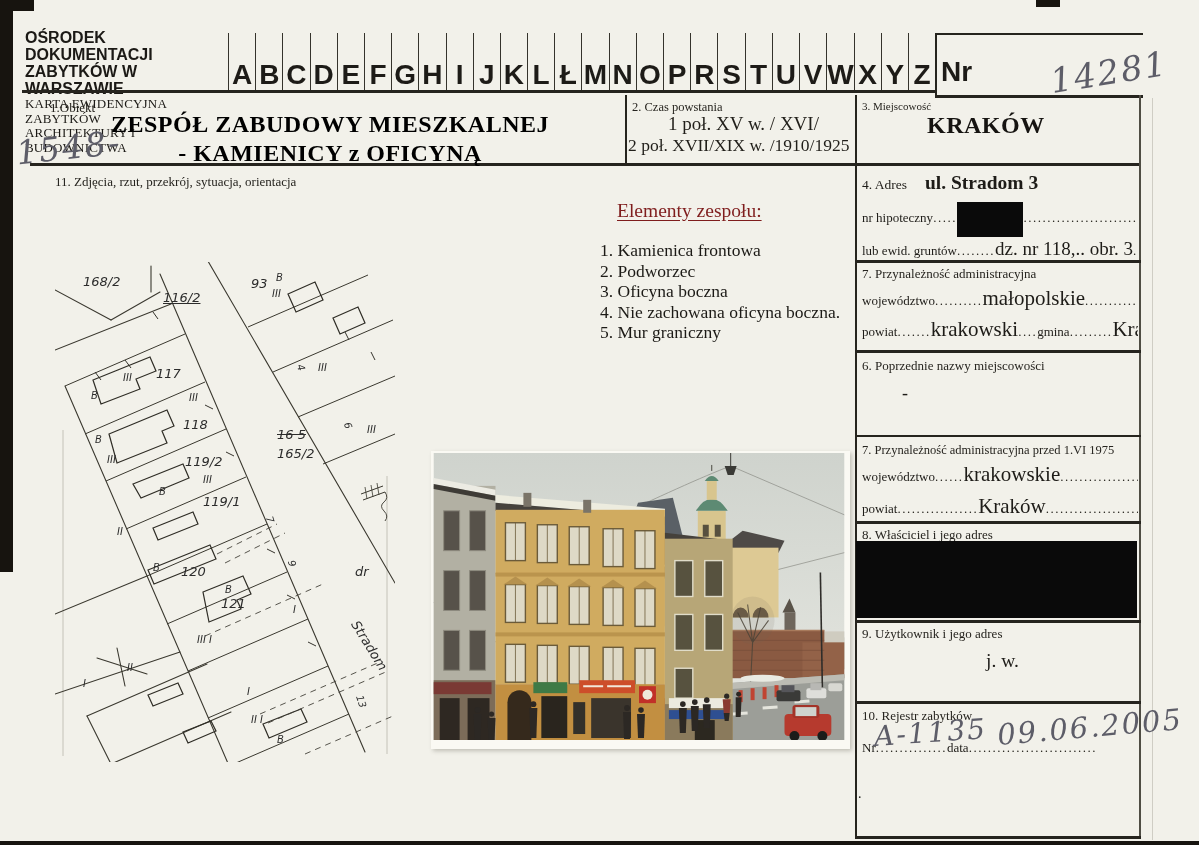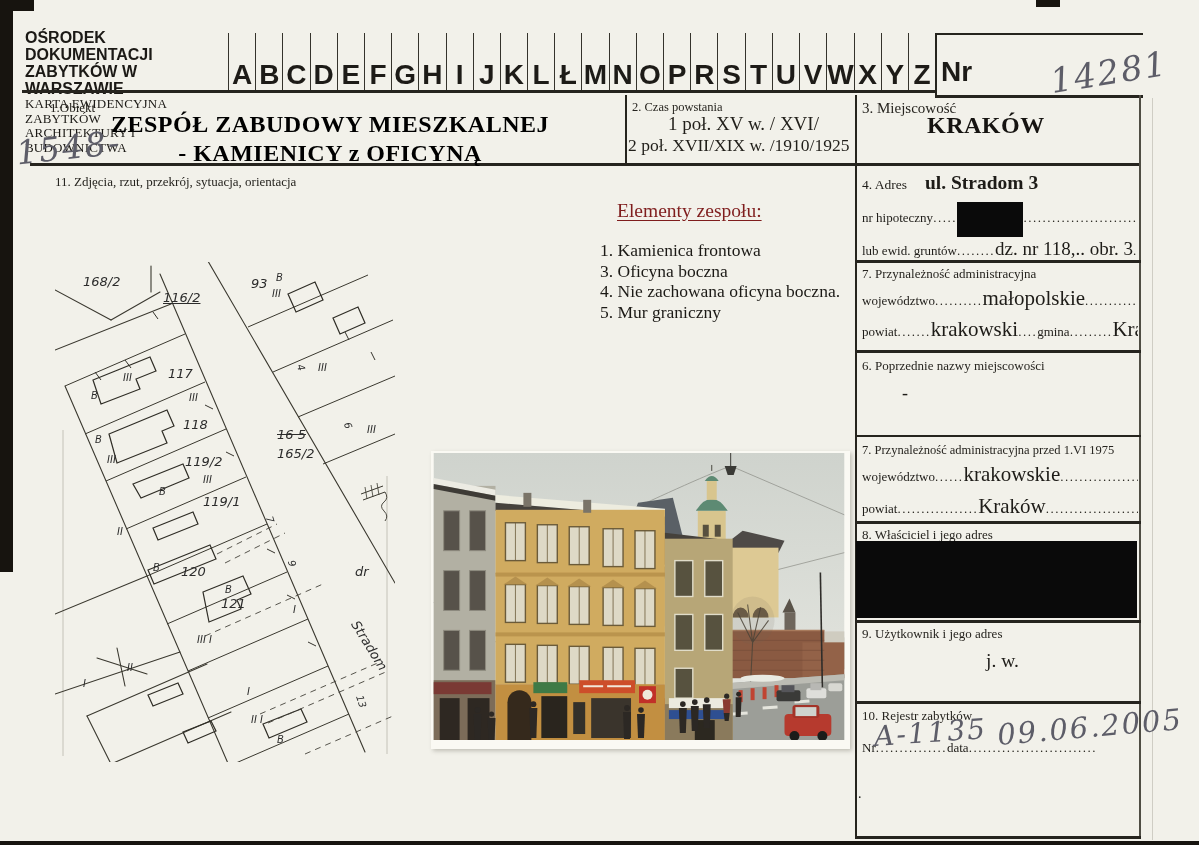--- a/index.html
+++ b/index.html
@@ -120,21 +120,21 @@
   <div class="title">
     <div>ZESPÓŁ ZABUDOWY MIESZKALNEJ</div>
     <div>- KAMIENICY z OFICYNĄ</div>
   </div>
   <div class="hand" style="left:16px;top:128px;font-size:33px;transform:rotate(-6deg);">1548-</div>
 
   <div class="sec-label" style="left:632px;top:100px;font-size:12.5px;">2. Czas powstania</div>
   <div class="s2line" style="left:668px;top:113px;font-size:19px;">1 poł. XV w. / XVI/</div>
   <div class="s2line" style="left:628px;top:135px;font-size:17.5px;">2 poł. XVII/XIX w. /1910/1925</div>
 
-  <div class="sec-label" style="left:862px;top:100px;font-size:15px;">3. Miejscowość</div>
+  <div class="sec-label" style="left:862px;top:100px;font-size:11px;">3. Miejscowość</div>
   <div class="bigval" style="left:927px;top:112px;font-size:24px;letter-spacing:.5px;">KRAKÓW</div>
 
   <div class="row" style="left:862px;top:172px;">
     <span class="sm" style="font-size:13.5px;">4. Adres</span>
     <span class="md" style="font-weight:bold;margin-left:18px;font-size:19.5px;">ul. Stradom 3</span>
   </div>
   <div class="row" style="left:862px;top:210px;width:274px;">
     <span class="sm">nr hipoteczny</span>
       <span class="dots">..........................................................</span>
   </div>
@@ -195,20 +195,21 @@
   </div>
   <div class="hand" style="left:874px;top:716px;font-size:28px;transform:rotate(-4deg);">A-1135</div>
   <div class="hand" style="left:997px;top:710px;font-size:29px;transform:rotate(-5deg);">09.06.2005</div>
   <div class="abs" style="left:858px;top:786px;font-size:14px;">.</div>
 
   <div class="sec-label" style="left:55px;top:174px;">11. Zdjęcia, rzut, przekrój, sytuacja, orientacja</div>
 
   <div class="eheading">Elementy zespołu:</div>
   <div class="elist">
       <div>1. Kamienica frontowa</div>
+      <div>2. Podworzec</div>
       <div>3. Oficyna boczna</div>
       <div>4. Nie zachowana oficyna boczna.</div>
       <div>5. Mur graniczny</div>
     </div>
 
   <div class="map">
     <svg width="340" height="500" viewBox="0 0 340 500">
 
       <g stroke="#c4c2b8" stroke-width="1">
         <line x1="8" y1="168" x2="8" y2="494"></line>
@@ -279,21 +280,21 @@
       <g stroke="#35332c" stroke-width="1">
         <path d="M70,98 l6,8 M40,110 l6,8 M150,143 l8,4 M171,190 l8,4 M212,287 l8,4 M232,333 l8,4 M290,70 l4,8 M316,90 l4,8 M253,380 l8,4 M98,50 l5,7"></path>
       </g>
     </svg>
     <div>
         <span class="ml lgl" style="left: 28px; top: 12px;">168/2</span>
         <span class="ml lgl u" style="left: 108px; top: 28px;">116/2</span>
         <span class="ml lgl" style="left: 196px; top: 14px;">93</span>
         <span class="ml sml" style="left: 221px; top: 10px;">B</span>
         <span class="ml sml" style="left: 217px; top: 26px;">III</span>
-        <span class="ml lgl" style="left: 113px; top: 104px;">117</span>
+        <span class="ml lgl" style="left: 101px; top: 104px;">117</span>
         <span class="ml sml" style="left: 68px; top: 110px;">III</span>
         <span class="ml sml" style="left: 36px; top: 128px;">B</span>
         <span class="ml sml" style="left: 134px; top: 130px;">III</span>
         <span class="ml lgl" style="left: 128px; top: 155px;">118</span>
         <span class="ml sml" style="left: 40px; top: 172px;">B</span>
         <span class="ml sml" style="left: 52px; top: 192px;">III</span>
         <span class="ml lgl strike" style="left: 222px; top: 165px;">16 5</span>
         <span class="ml lgl" style="left: 222px; top: 184px;">165/2</span>
         <span class="ml lgl" style="left: 130px; top: 192px;">119/2</span>
         <span class="ml sml" style="left: 148px; top: 212px;">III</span>

